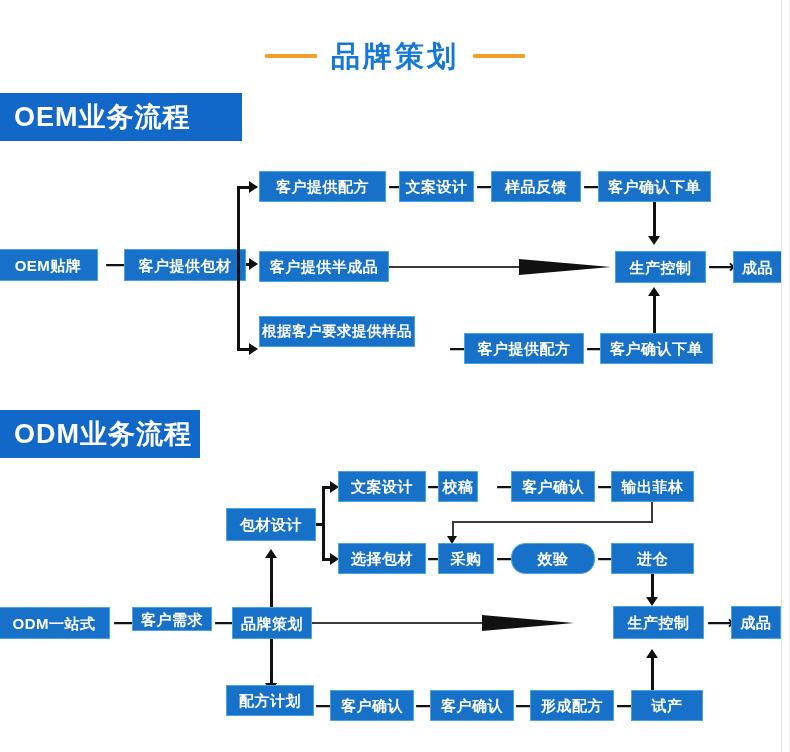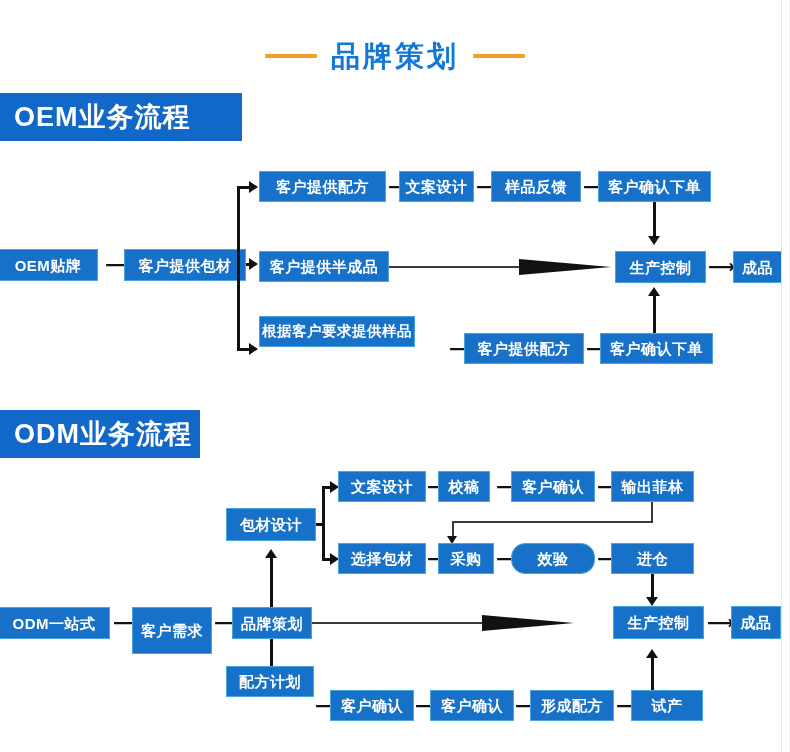--- a/index.html
+++ b/index.html
@@ -147,21 +147,21 @@
 
   <div class="hline" style="left:316px;top:523px;width:9px;"></div>
   <div class="vline" style="left:322px;top:486px;height:74px;"></div>
   <div class="hline" style="left:322px;top:486px;width:10px;"></div>
   <div class="arrow-r" style="left:330px;top:481px;"></div>
   <div class="hline" style="left:322px;top:558px;width:10px;"></div>
   <div class="arrow-r" style="left:330px;top:553px;"></div>
 
   <div class="node" style="left:338px;top:471px;width:88px;height:31px;">文案设计</div>
   <div class="garrow" style="left:427px;top:477px;">⟶</div>
-  <div class="node" style="left:438px;top:471px;width:52px;height:31px;">校稿</div>
+  <div class="node" style="left:438px;top:471px;width:40px;height:31px;">校稿</div>
   <div class="garrow" style="left:496px;top:477px;">⟶</div>
   <div class="node" style="left:511px;top:471px;width:84px;height:31px;">客户确认</div>
   <div class="garrow" style="left:597px;top:477px;">⟶</div>
   <div class="node" style="left:611px;top:471px;width:83px;height:31px;">输出菲林</div>
 
   <div class="vline thin" style="left:651px;top:502px;height:21px;"></div>
   <div class="hline thin" style="left:452px;top:521px;width:201px;"></div>
   <div class="vline thin" style="left:452px;top:521px;height:18px;"></div>
   <div class="arrow-d sm2" style="left:447px;top:536px;"></div>
 
@@ -171,41 +171,41 @@
   <div class="garrow" style="left:496px;top:549px;">⟶</div>
   <div class="node" style="left:511px;top:543px;width:84px;height:31px;border-radius:14px;">效验</div>
   <div class="garrow" style="left:597px;top:549px;">⟶</div>
   <div class="node" style="left:611px;top:543px;width:83px;height:31px;">进仓</div>
 
   <div class="vline" style="left:651px;top:574px;height:25px;"></div>
   <div class="arrow-d" style="left:646px;top:597px;"></div>
 
   <div class="node" style="left:-2px;top:607px;width:112px;height:32px;">ODM一站式</div>
   <div class="garrow" style="left:113px;top:613px;">⟶</div>
-  <div class="node" style="left:132px;top:607px;width:80px;height:47px;">客户需求</div>
+  <div class="node" style="left:132px;top:607px;width:80px;height:24px;">客户需求</div>
   <div class="garrow" style="left:214px;top:613px;">⟶</div>
   <div class="node" style="left:232px;top:607px;width:80px;height:32px;">品牌策划</div>
 
   <div class="vline" style="left:270px;top:558px;height:49px;"></div>
   <div class="arrow-u" style="left:265px;top:549px;"></div>
 
   <div class="vline" style="left:270px;top:639px;height:46px;"></div>
   <div class="arrow-d" style="left:265px;top:683px;"></div>
 
   <div class="hline thin" style="left:312px;top:622px;width:240px;"></div>
   <div class="long-arrow-head" style="left:482px;top:615px;"></div>
 
   <div class="node" style="left:613px;top:606px;width:91px;height:33px;">生产控制</div>
   <div class="garrow" style="left:707px;top:613px;">⟶</div>
   <div class="node" style="left:731px;top:606px;width:50px;height:33px;">成品</div>
 
   <div class="vline" style="left:651px;top:658px;height:34px;"></div>
   <div class="arrow-u" style="left:646px;top:649px;"></div>
 
-  <div class="node" style="left:226px;top:666px;width:88px;height:31px;">配方计划</div>
+  <div class="node" style="left:226px;top:685px;width:88px;height:31px;">配方计划</div>
   <div class="garrow" style="left:315px;top:696px;">⟶</div>
   <div class="node" style="left:330px;top:690px;width:84px;height:31px;">客户确认</div>
   <div class="garrow" style="left:415px;top:696px;">⟶</div>
   <div class="node" style="left:430px;top:690px;width:84px;height:31px;">客户确认</div>
   <div class="garrow" style="left:515px;top:696px;">⟶</div>
   <div class="node" style="left:530px;top:690px;width:84px;height:31px;">形成配方</div>
   <div class="garrow" style="left:616px;top:696px;">⟶</div>
   <div class="node" style="left:631px;top:690px;width:72px;height:31px;">试产</div>
 
   <div id="page-rule"></div>

